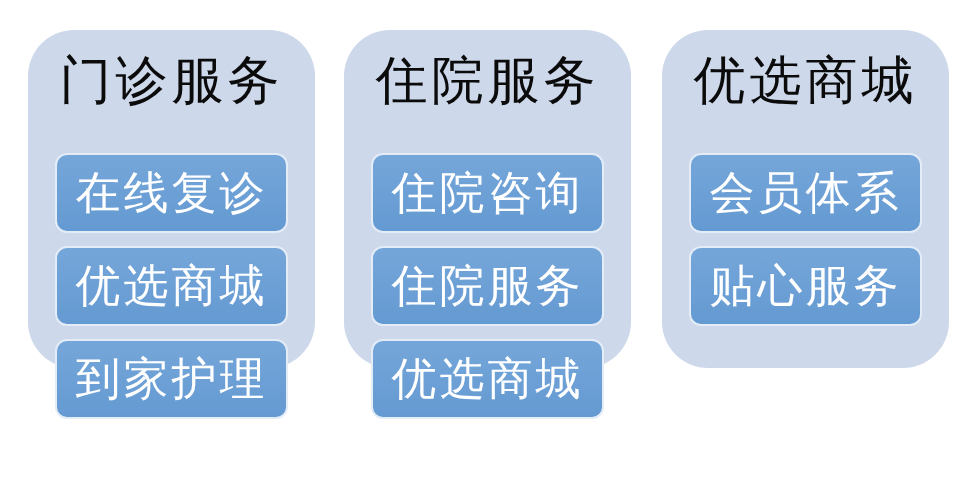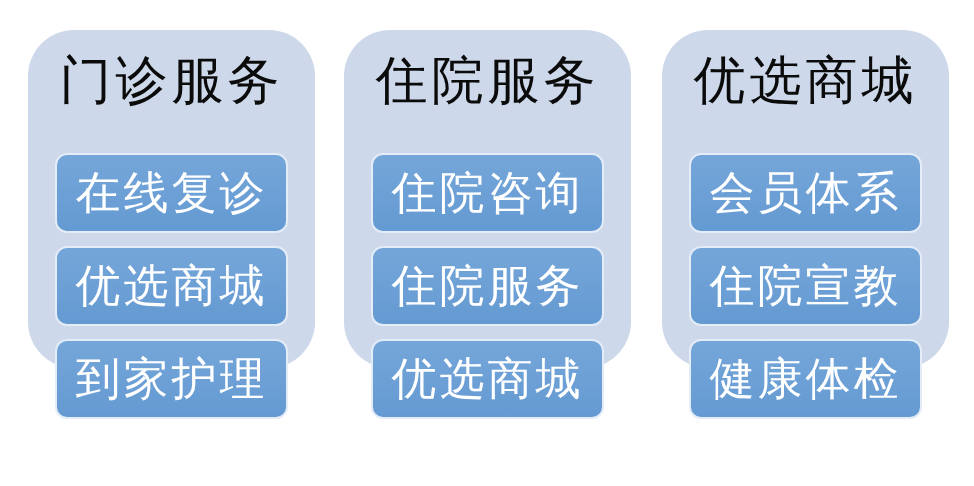--- a/index.html
+++ b/index.html
@@ -92,18 +92,17 @@
       <div class="tile">住院咨询</div>
       <div class="tile">住院服务</div>
       <div class="tile">优选商城</div>
     </div>
   </div>
 
   <div class="card c2">
     <div class="group-title">优选商城</div>
     <div class="tiles">
       <div class="tile">会员体系</div>
-      <div class="tile">住院宣教</div>
-      <div class="tile">健康体检</div>
+      <div class="tile">贴心服务</div>
     </div>
   </div>
 
 </div>
 
 </body></html>

